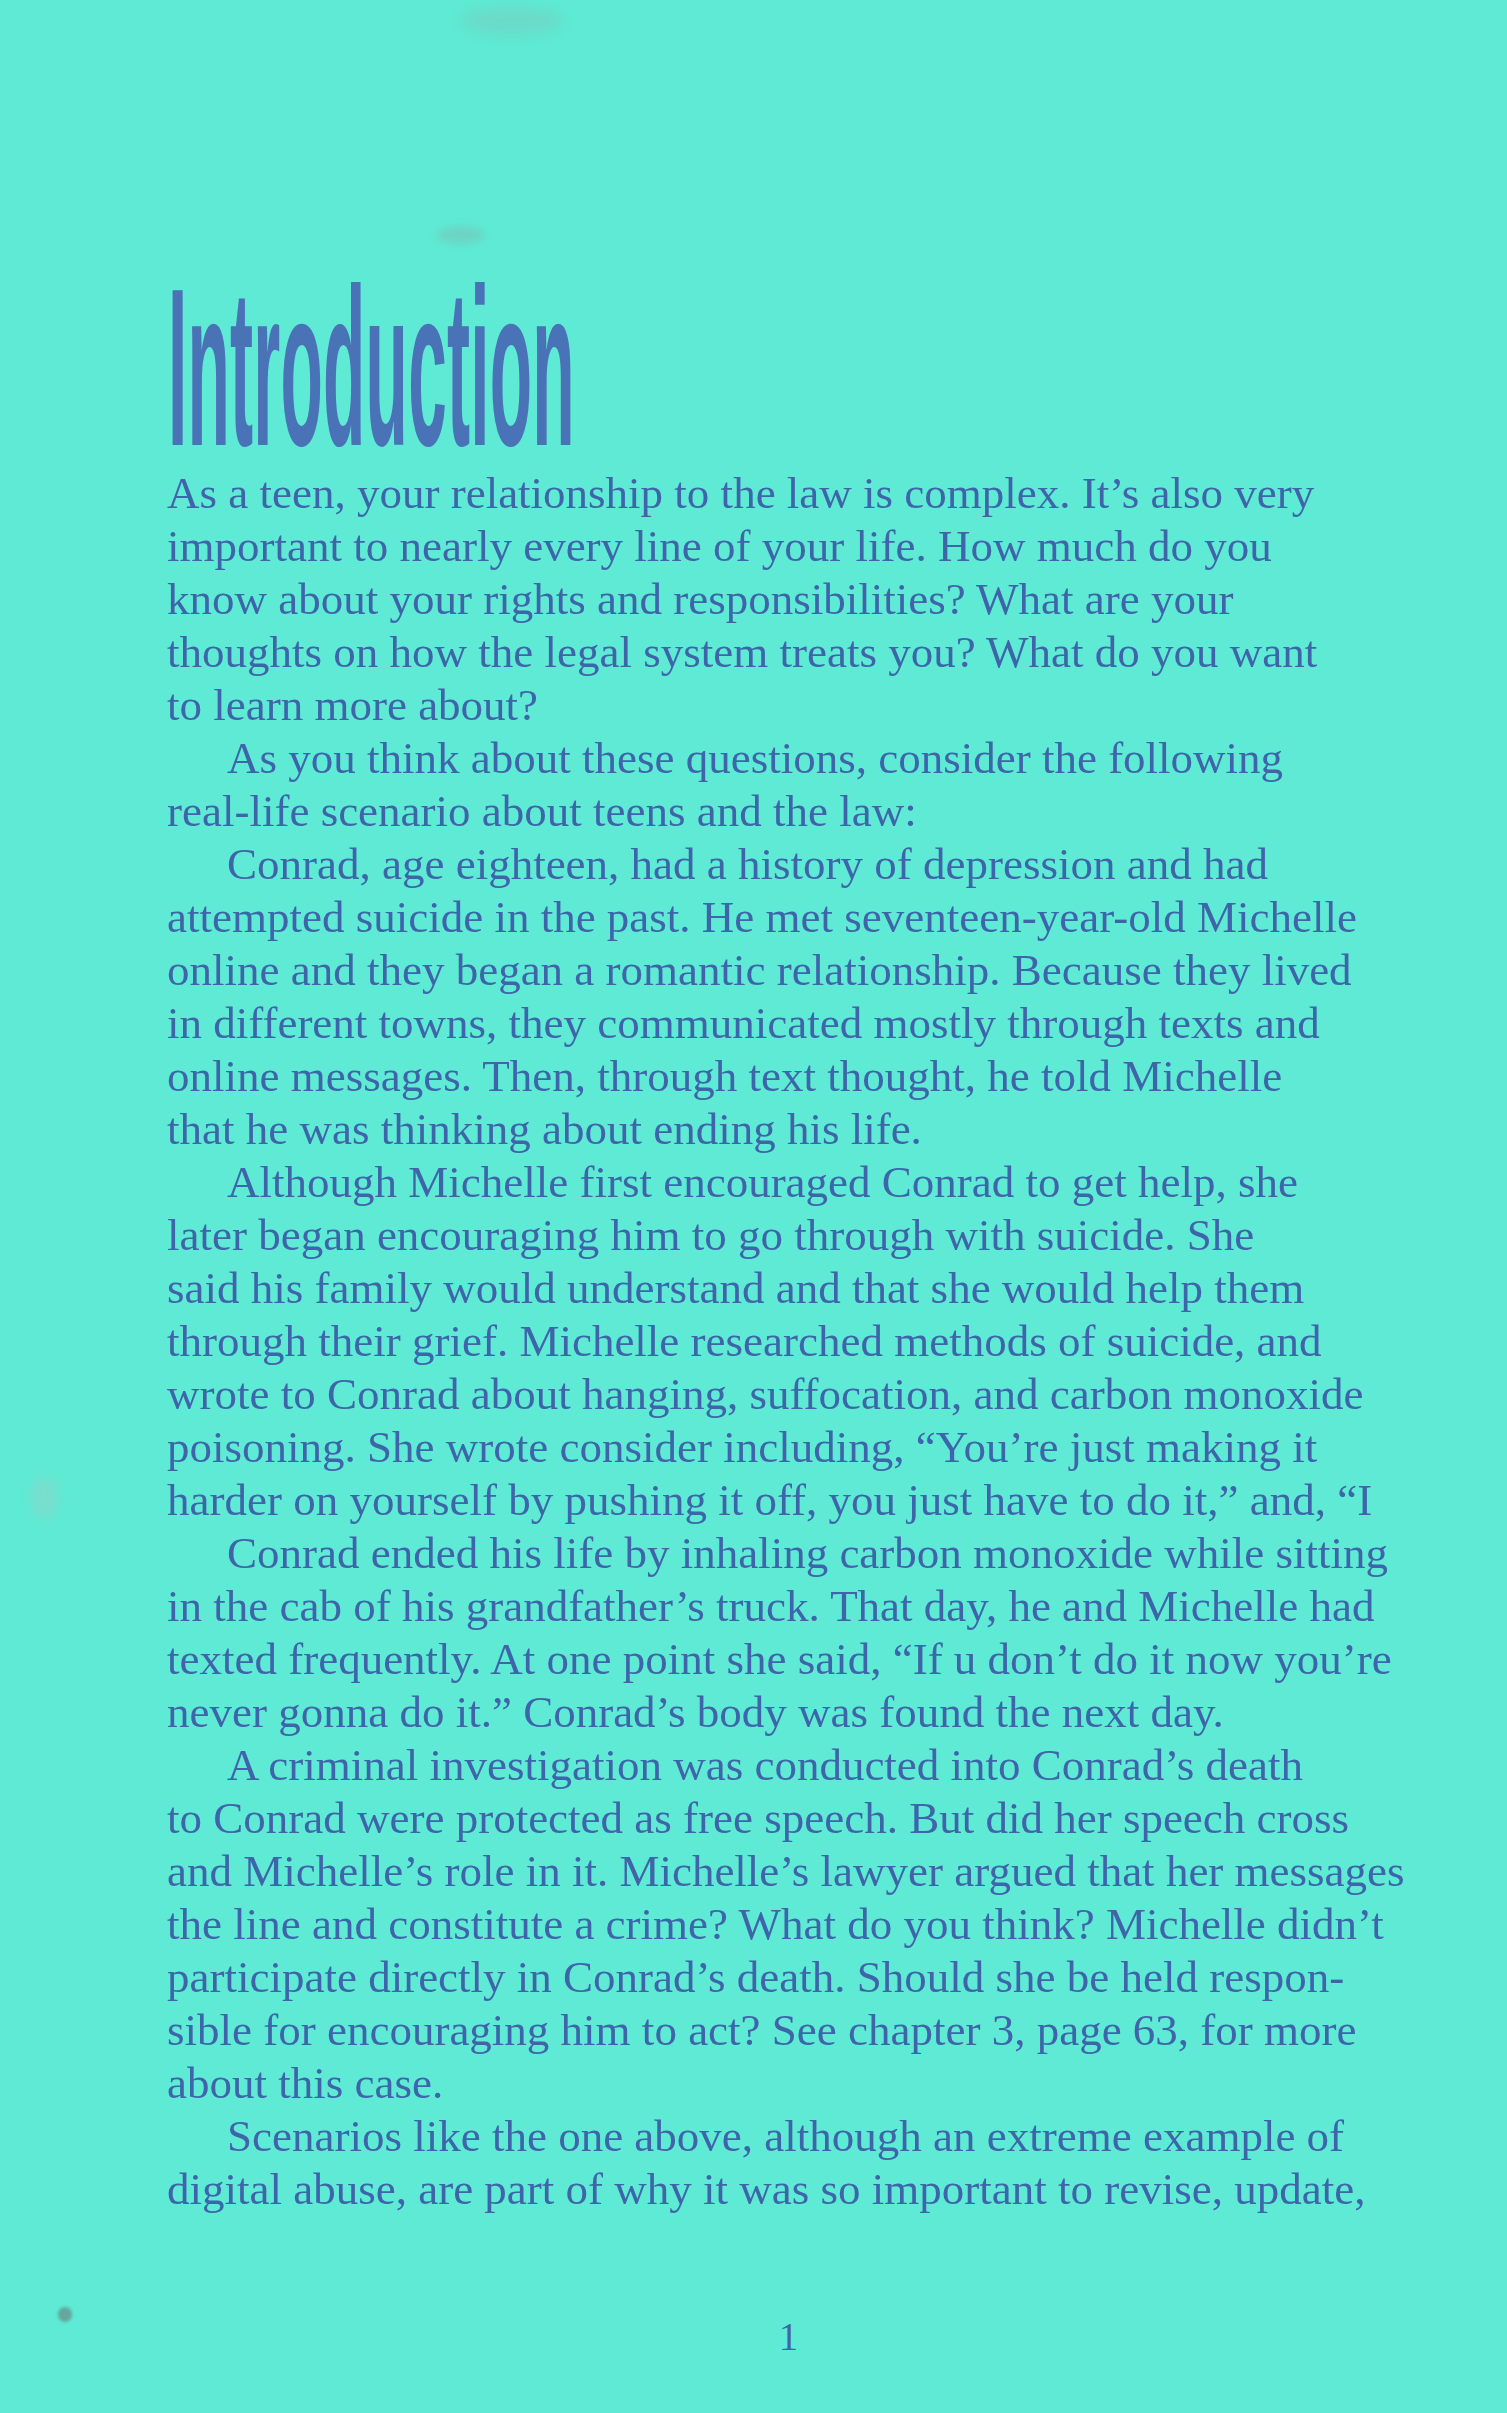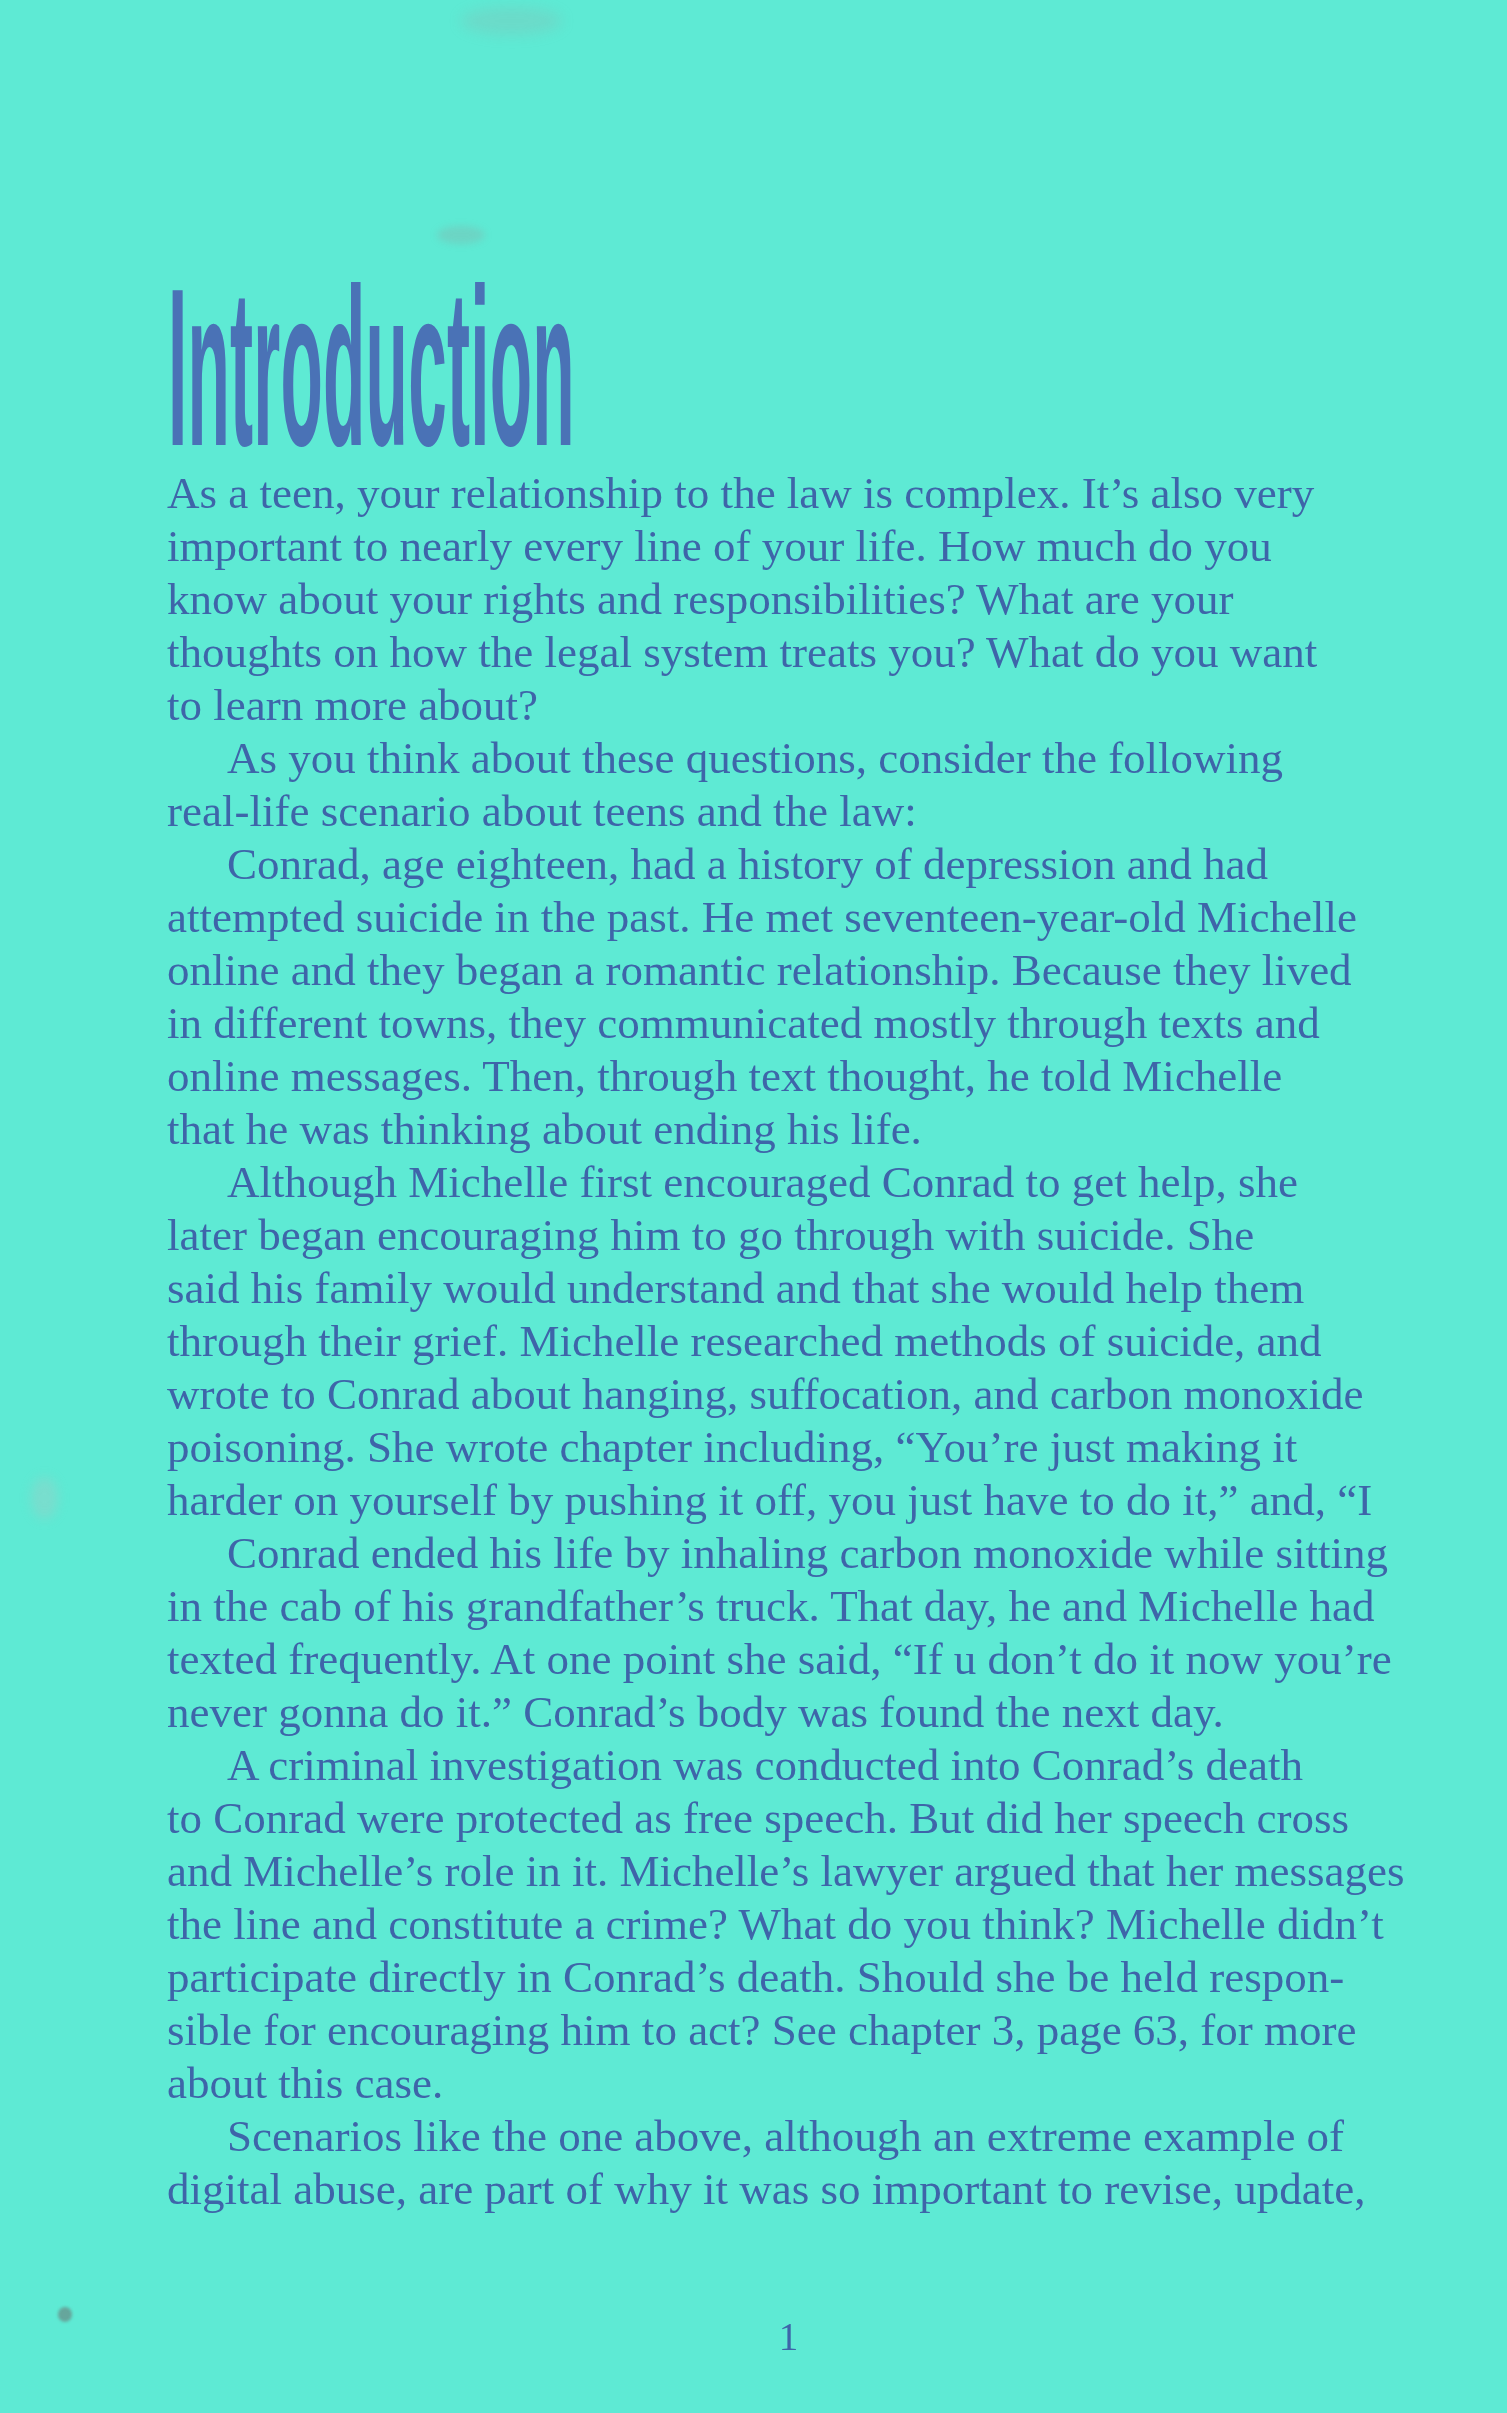--- a/index.html
+++ b/index.html
@@ -105,21 +105,21 @@
       <div class="line">attempted suicide in the past. He met seventeen-year-old Michelle</div>
       <div class="line">online and they began a romantic relationship. Because they lived</div>
       <div class="line">in different towns, they communicated mostly through texts and</div>
       <div class="line">online messages. Then, through text thought, he told Michelle</div>
       <div class="line">that he was thinking about ending his life.</div>
       <div class="line indent">Although Michelle first encouraged Conrad to get help, she</div>
       <div class="line">later began encouraging him to go through with suicide. She</div>
       <div class="line">said his family would understand and that she would help them</div>
       <div class="line">through their grief. Michelle researched methods of suicide, and</div>
       <div class="line">wrote to Conrad about hanging, suffocation, and carbon monoxide</div>
-      <div class="line">poisoning. She wrote chapter including, “You’re just making it</div>
+      <div class="line">poisoning. She wrote consider including, “You’re just making it</div>
       <div class="line">harder on yourself by pushing it off, you just have to do it,” and, “I</div>
       <div class="line indent">Conrad ended his life by inhaling carbon monoxide while sitting</div>
       <div class="line">in the cab of his grandfather’s truck. That day, he and Michelle had</div>
       <div class="line">texted frequently. At one point she said, “If u don’t do it now you’re</div>
       <div class="line">never gonna do it.” Conrad’s body was found the next day.</div>
       <div class="line indent">A criminal investigation was conducted into Conrad’s death</div>
       <div class="line">to Conrad were protected as free speech. But did her speech cross</div>
       <div class="line">and Michelle’s role in it. Michelle’s lawyer argued that her messages</div>
       <div class="line">the line and constitute a crime? What do you think? Michelle didn’t</div>
       <div class="line">participate directly in Conrad’s death. Should she be held respon-</div>

